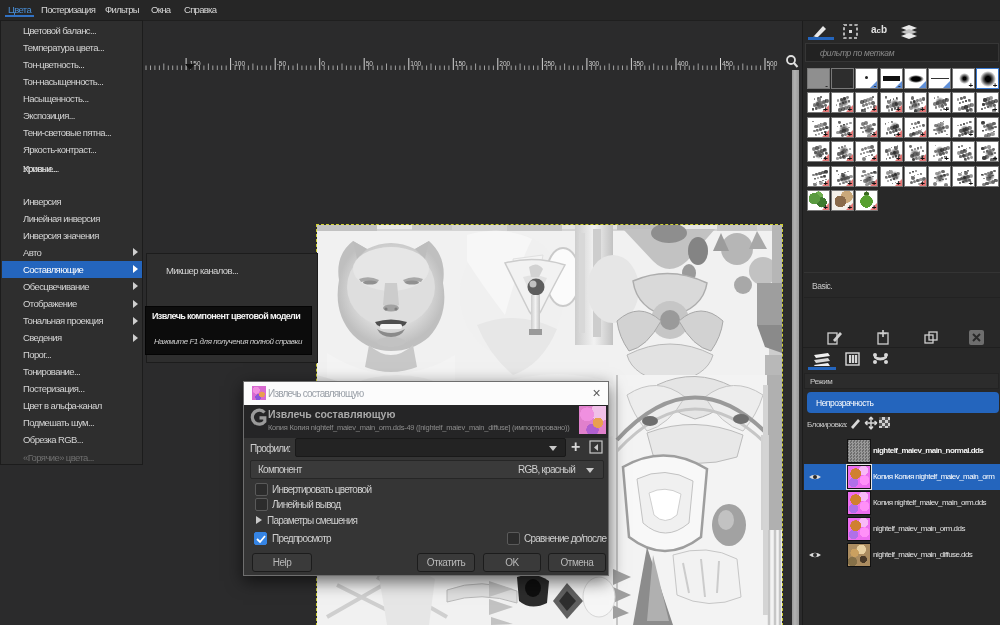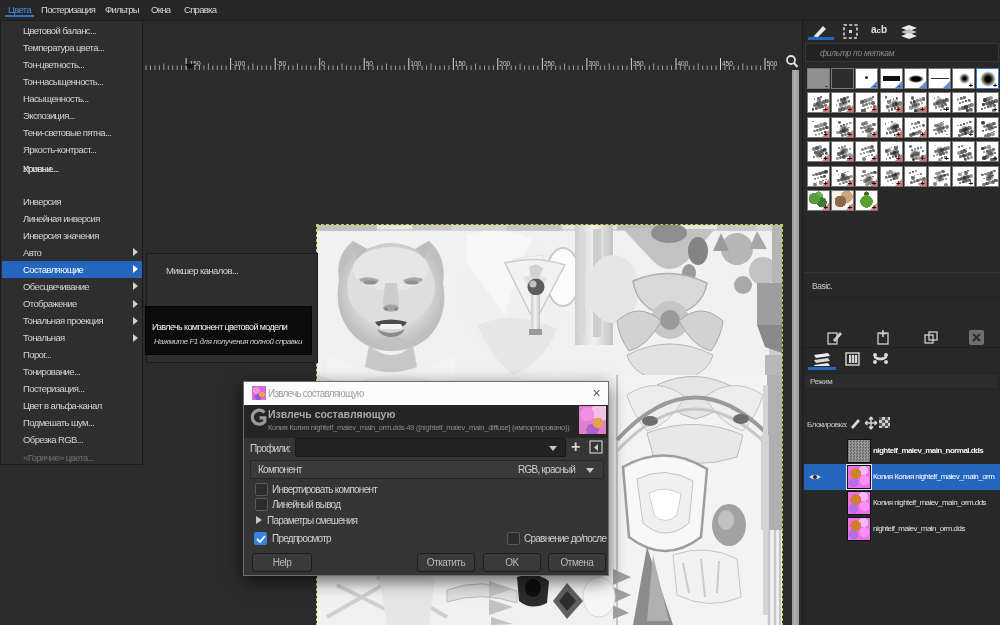--- a/index.html
+++ b/index.html
@@ -15,21 +15,21 @@
 .mi.dim{color:#6f6f6f}
 .mi .ar{position:absolute;right:4px;top:4.5px;width:0;height:0;border-left:5px solid #cfcfcf;border-top:4px solid transparent;border-bottom:4px solid transparent}
 .mi.sel .ar{border-left-color:#fff}
 
 #submenu{left:146px;top:253px;width:172px;height:110px;background:#2e2e2e;border:1px solid #1c1c1c;box-sizing:border-box;z-index:31}
 .smi{position:absolute;left:0;width:170px;height:17px;font-size:9.5px;letter-spacing:-0.6px;color:#d4d4d4;line-height:17px}
 .smi .t{position:absolute;left:19px;white-space:nowrap}
 .smi.sel{background:#2465bd;color:#fff}
 .smi.dim{color:#5e5e5e}
 #tooltip{left:145px;top:306px;width:167px;height:49px;background:#0c0c0c;border:1px solid #040404;box-sizing:border-box;z-index:32}
-#tooltip .l1{position:absolute;left:6px;top:15px;font-size:9px;letter-spacing:-0.62px;font-weight:normal;color:#f2f2f2;white-space:nowrap}
+#tooltip .l1{position:absolute;left:6px;top:4px;font-size:9px;letter-spacing:-0.62px;font-weight:bold;color:#f2f2f2;white-space:nowrap}
 #tooltip .l2{position:absolute;left:8px;top:30px;font-size:8px;letter-spacing:-0.45px;font-style:italic;color:#cfcfcf;white-space:nowrap}
 
 #vscroll{left:792px;top:70px;width:7px;height:555px;background:linear-gradient(90deg,#989898,#b2b2b2 40%,#9a9a9a)}
 #canvasimg{left:317px;top:225px;width:465px;height:400px;outline:1px dashed #cfcf30;z-index:1}
 
 #dialog{left:243px;top:381px;width:366px;height:195px;background:#353535;border:1px solid #6e6e6e;box-sizing:border-box;z-index:20;box-shadow:0 5px 16px rgba(0,0,0,.6)}
 #dlg-title{position:absolute;left:0;top:0;width:100%;height:23px;background:#fcfcfc;color:#9aa0a8;font-size:10px;letter-spacing:-0.8px;line-height:23px}
 #dlg-head{position:absolute;left:0;width:100%;height:33px;background:#252526}
 .dbtn{position:absolute;height:19px;background:#3a3a3a;border:1px solid #1c1c1c;border-radius:3px;box-sizing:border-box;color:#b8b8b8;font-size:10px;letter-spacing:-0.5px;text-align:center;line-height:17px}
 .cb{position:absolute;width:13px;height:13px;background:#2c2c2c;border:1px solid #5a5a5a;border-radius:2px;box-sizing:border-box}
@@ -260,21 +260,21 @@
     </div>
     <div class="mi" style="top:274.0px">
       <span class="t">Отображение</span>
       <span class="ar"></span>
     </div>
     <div class="mi" style="top:291.0px">
       <span class="t">Тональная проекция</span>
       <span class="ar"></span>
     </div>
     <div class="mi" style="top:308.1px">
-      <span class="t">Тональная</span>
+      <span class="t">Сведения</span>
       <span class="ar"></span>
     </div>
     <div class="mi" style="top:325.1px">
       <span class="t">Порог...</span>
     </div>
     <div class="mi" style="top:342.2px">
       <span class="t">Тонирование...</span>
     </div>
     <div class="mi" style="top:359.3px">
       <span class="t">Постеризация...</span>
@@ -331,21 +331,21 @@
       <path d="M9 4 L5 7.5 L9 11 Z" fill="#c8c8c8"></path>
     </svg>
 
  <div style="position:absolute;left:6px;top:78px;width:354px;height:19px;background:#3a3a3a;border:1px solid #262626;border-radius:2px;box-sizing:border-box">
    <div class="dlbl" style="left:7px;top:3px">Компонент</div>
    <div class="dlbl" style="right:28px;top:3px">RGB, красный</div>
    <div class="dar" style="right:9px;top:7px"></div>
  </div>
 
  <div class="cb" style="left:11px;top:101px"></div>
- <div class="dlbl" style="left:28px;top:102px">Инвертировать компонент</div>
+ <div class="dlbl" style="left:28px;top:102px">Инвертировать цветовой</div>
  <div class="cb" style="left:11px;top:116px"></div>
  <div class="dlbl" style="left:28px;top:117px">Линейный вывод</div>
  <div style="position:absolute;left:12px;top:134px;width:0;height:0;border-left:6px solid #c9c9c9;border-top:4.5px solid transparent;border-bottom:4.5px solid transparent"></div>
  <div class="dlbl" style="left:23px;top:133px">Параметры смешения</div>
  <div class="cb" style="left:10px;top:150px;background:#3584e4;border-color:#3584e4"></div>
  <svg style="position:absolute;left:12px;top:153px" width="10" height="9">
       <path d="M1 4 L4 7 L9 1" fill="none" stroke="#fff" stroke-width="1.8"></path>
     </svg>
  <div class="dlbl" style="left:28px;top:151px">Предпросмотр</div>
  <div class="cb" style="left:263px;top:150px"></div>
@@ -1206,20 +1206,23 @@
     <svg style="position:absolute;left:69px;top:352px" width="17" height="14">
       <path d="M2 3 Q8 8 15 3 L15 6 Q8 11 2 6 Z" fill="#d8d8d8"></path>
       <circle cx="3" cy="3" r="2" fill="#d8d8d8"></circle>
       <circle cx="14" cy="3" r="2" fill="#d8d8d8"></circle>
       <circle cx="3" cy="10" r="2" fill="#d8d8d8"></circle>
       <circle cx="14" cy="10" r="2" fill="#d8d8d8"></circle>
     </svg>
     <div style="position:absolute;left:1px;top:373px;width:195px;height:16px;background:#2c2c2c;border:1px solid #232323;box-sizing:border-box">
       <span class="plbl" style="left:5px;top:3px">Режим</span>
     </div>
+    <div style="position:absolute;left:4px;top:392px;width:192px;height:21px;background:#2465bd;border-radius:4px">
+      <span class="plbl" style="left:9px;top:6px;font-size:8.5px;color:#fff">Непрозрачность</span>
+    </div>
     <span class="plbl" style="left:4px;top:420px">Блокировка:</span>
     <svg style="position:absolute;left:46px;top:417px" width="14" height="13">
       <path d="M2 10 L9 2 L11 4 L4 12 Z" fill="#d8d8d8"></path>
     </svg>
     <svg style="position:absolute;left:61px;top:416px" width="14" height="14">
       <path d="M7 1 L7 13 M1 7 L13 7 M7 1 L5 3.5 M7 1 L9 3.5 M7 13 L5 10.5 M7 13 L9 10.5 M1 7 L3.5 5 M1 7 L3.5 9 M13 7 L10.5 5 M13 7 L10.5 9" stroke="#d8d8d8" stroke-width="1.4"></path>
     </svg>
     <div style="position:absolute;left:76px;top:417px;width:11px;height:11px;background:repeating-conic-gradient(#cfcfcf 0 25%,#555 0 50%) 0 0/6px 6px"></div>
     <div class="lrow" style="top:438px">
       <div class="thumb" style="background:repeating-conic-gradient(#9a9a9a 0 25%,#6e6e6e 0 50%) 0 0/3px 3px;border:1px solid #111;box-sizing:border-box"></div>
@@ -1233,20 +1236,28 @@
       <div class="thumb" style="background:radial-gradient(circle at 35% 35%,#d08030 0 26%,transparent 27%),radial-gradient(circle at 70% 20%,#f8b8f8 0 20%,transparent 21%),radial-gradient(circle at 25% 75%,#b070e8 0 20%,transparent 21%),radial-gradient(circle at 75% 65%,#ff90f8 0 22%,transparent 23%),#ee6ef0;border:1px solid #111;box-sizing:border-box;outline:1px solid #e8e8e8"></div>
       <span class="nm" style="color:#fff">Копия Копия nightelf_maiev_main_orm</span>
     </div>
     <div class="lrow" style="top:490px">
       <div class="thumb" style="background:radial-gradient(circle at 35% 35%,#d08030 0 26%,transparent 27%),radial-gradient(circle at 70% 20%,#f8b8f8 0 20%,transparent 21%),radial-gradient(circle at 25% 75%,#b070e8 0 20%,transparent 21%),radial-gradient(circle at 75% 65%,#ff90f8 0 22%,transparent 23%),#ee6ef0;border:1px solid #111;box-sizing:border-box"></div>
       <span class="nm">Копия nightelf_maiev_main_orm.dds</span>
     </div>
     <div class="lrow" style="top:516px">
       <div class="thumb" style="background:radial-gradient(circle at 35% 35%,#d08030 0 26%,transparent 27%),radial-gradient(circle at 70% 20%,#f8b8f8 0 20%,transparent 21%),radial-gradient(circle at 25% 75%,#b070e8 0 20%,transparent 21%),radial-gradient(circle at 75% 65%,#ff90f8 0 22%,transparent 23%),#ee6ef0;border:1px solid #111;box-sizing:border-box"></div>
       <span class="nm">nightelf_maiev_main_orm.dds</span>
+    </div>
+    <div class="lrow" style="top:542px">
+      <svg width="14" height="10" style="position:absolute;left:4px;top:8px">
+        <path d="M1 5 Q7 0.5 13 5 Q7 9.5 1 5 Z" fill="#dcdcdc"></path>
+        <circle cx="7" cy="5" r="2" fill="#2a2a2a"></circle>
+      </svg>
+      <div class="thumb" style="background:radial-gradient(circle at 30% 40%,#caa060 0 20%,transparent 21%),radial-gradient(circle at 70% 70%,#4a3a28 0 16%,transparent 17%),radial-gradient(circle at 60% 25%,#e8d0a0 0 22%,transparent 23%),radial-gradient(circle at 20% 80%,#857048 0 18%,transparent 19%),#ab8c60;border:1px solid #111;box-sizing:border-box"></div>
+      <span class="nm">nightelf_maiev_main_diffuse.dds</span>
     </div>
   </div>
 
 <svg class="abs" style="left:143px;top:55px;z-index:2" width="643" height="15">
     <rect width="643" height="15" fill="#2b2b2c"></rect>
     <line x1="3.0" y1="10.5" x2="3.0" y2="15" stroke="#a0a0a0" stroke-width="1"></line>
     <line x1="7.5" y1="10.5" x2="7.5" y2="15" stroke="#a0a0a0" stroke-width="1"></line>
     <line x1="11.9" y1="10.5" x2="11.9" y2="15" stroke="#a0a0a0" stroke-width="1"></line>
     <line x1="16.4" y1="10.5" x2="16.4" y2="15" stroke="#a0a0a0" stroke-width="1"></line>
     <line x1="20.8" y1="8.5" x2="20.8" y2="15" stroke="#a0a0a0" stroke-width="1"></line>

